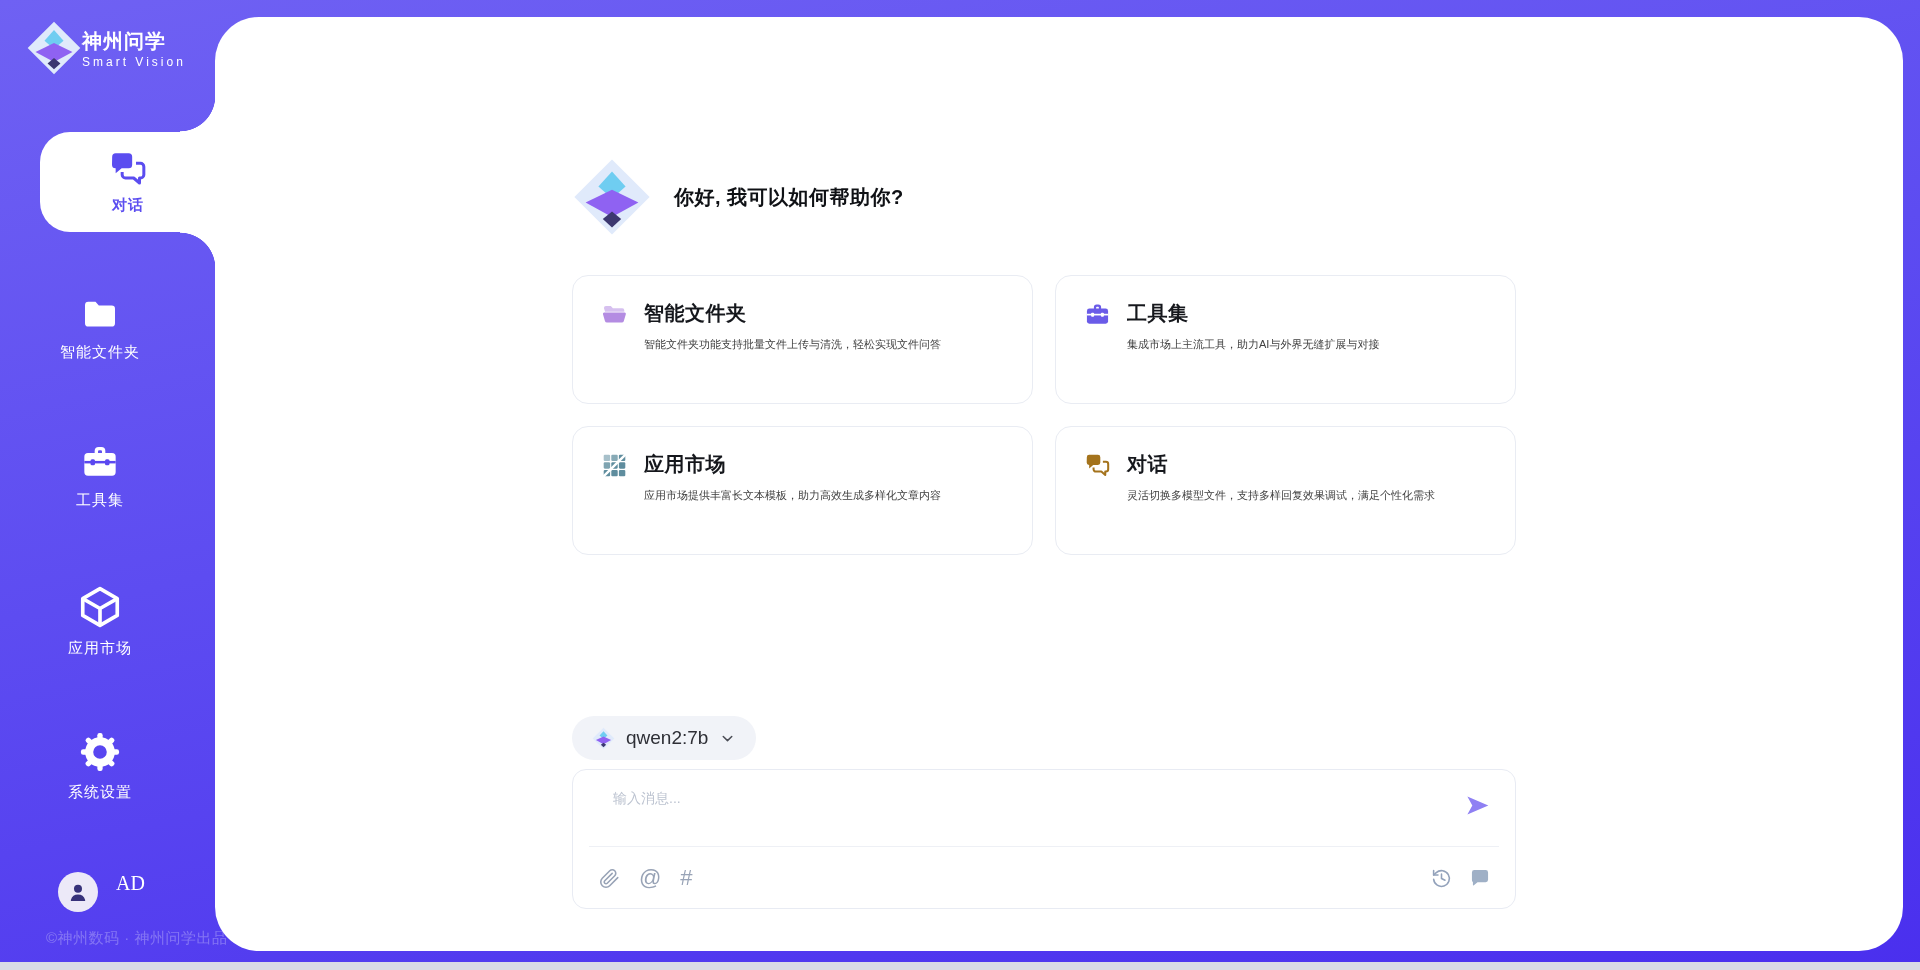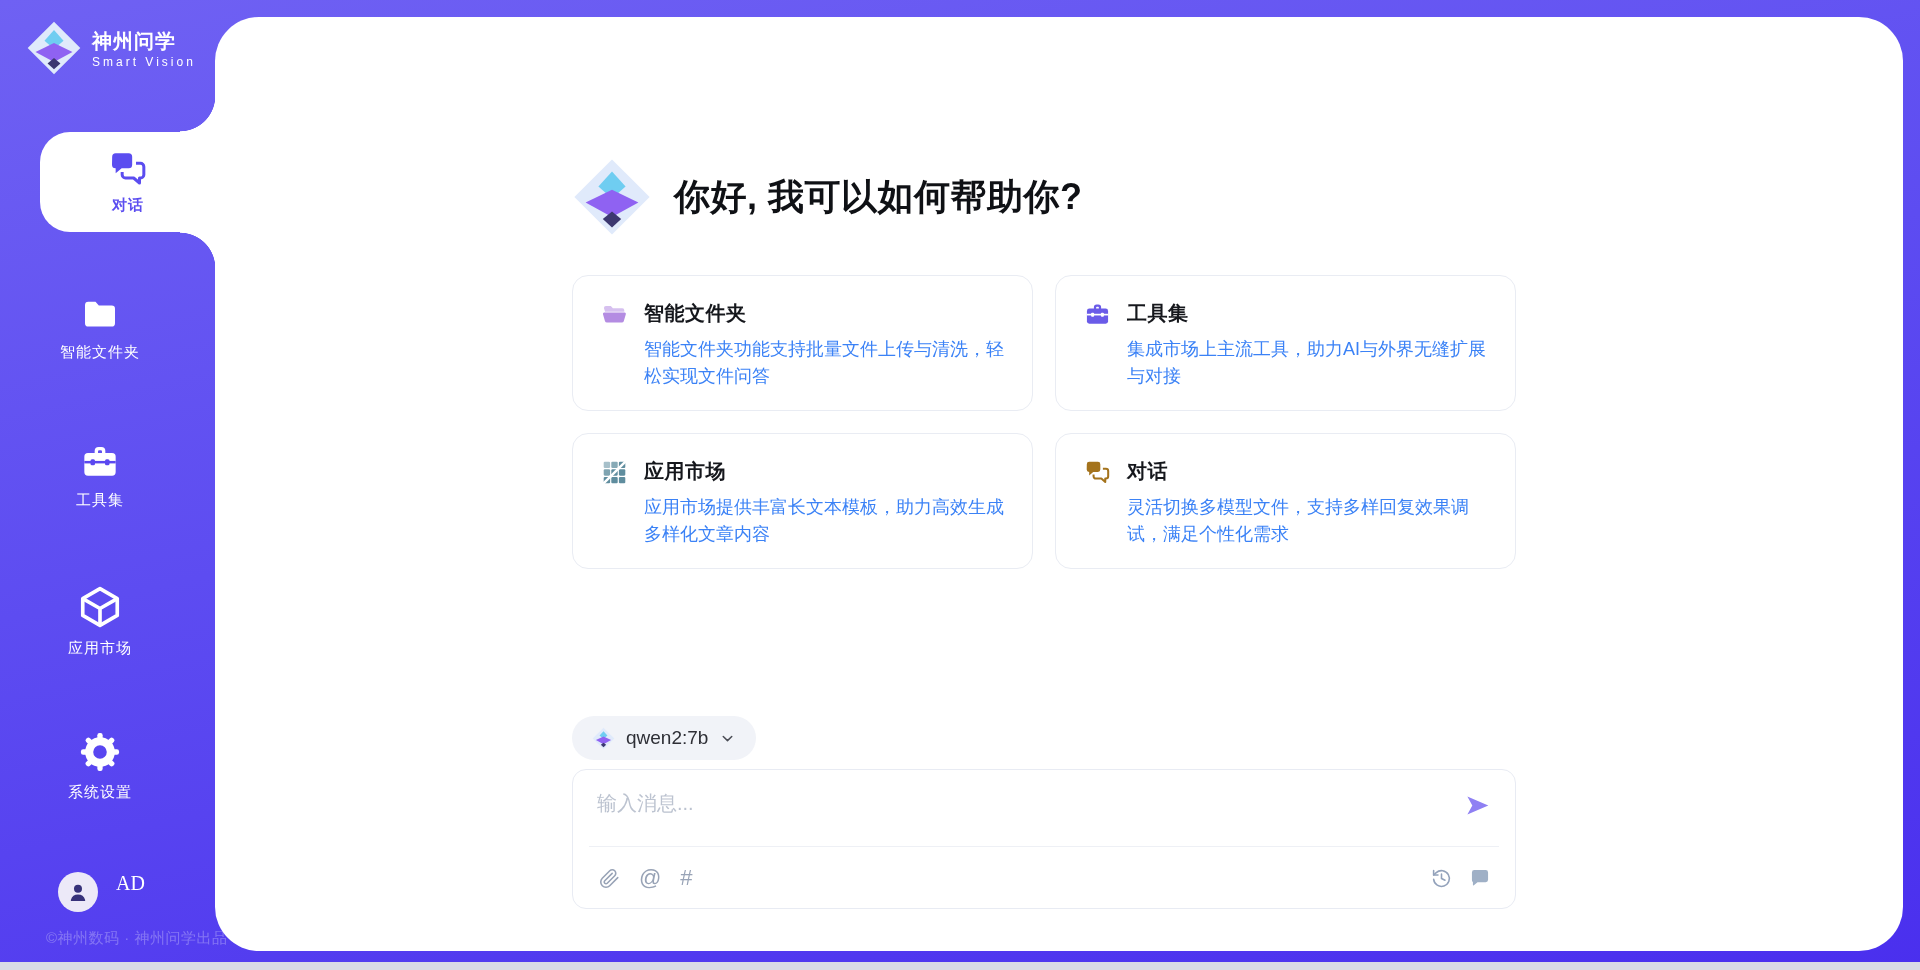--- a/index.html
+++ b/index.html
@@ -6,21 +6,21 @@
   html,body { width:1920px; height:970px; overflow:hidden;
     font-family:"Liberation Sans","DejaVu Sans",sans-serif; }
   body { position:relative;
     background:linear-gradient(168deg,#6f61f3 0%,#5d4cf1 45%,#4a2fee 100%); }
 
   
   .bottom-strip { position:absolute; left:0; bottom:0; width:100%; height:8px; background:#d9dae6; }
 
   
   .sidebar { position:absolute; left:0; top:0; width:215px; height:100%; }
-  .logo-row { position:absolute; left:26px; top:20px; display:flex; align-items:center; gap:10px; }
+  .logo-row { position:absolute; left:26px; top:20px; display:flex; align-items:center; }
   .logo-diamond { width:56px; height:56px; }
   .brand-name { font-size:20px; font-weight:700; color:#fff; letter-spacing:1px; }
   .brand-tag  { font-size:12px; color:#fff; letter-spacing:3px; margin-top:0; }
 
   .nav-item { position:absolute; left:0; width:200px; display:flex; flex-direction:column;
     align-items:center; gap:9px; color:#fff; cursor:pointer; }
   .nav-label { font-size:15px; letter-spacing:1px; }
   .nav-icon { display:block; }
 
   .nav-active { position:absolute; left:40px; top:132px; width:176px; height:100px;
@@ -39,44 +39,44 @@
   .user-name { font-size:20px; color:#fff; }
   .copyright { position:absolute; left:14px; top:929px; width:200px; font-size:15px;
     color:rgba(255,255,255,.28); letter-spacing:.5px; white-space:nowrap;margin-left:32px; }
 
   
   .panel { position:absolute; left:215px; top:17px; right:17px; bottom:19px;
     background:#fff; border-radius:44px; }
 
   .greeting { position:absolute; left:357px; top:140px; display:flex; align-items:center; gap:22px; }
   .greeting-logo { width:80px; height:80px; }
-  .greeting-text { font-size:36px; font-weight:800; color:#0f1115; letter-spacing:.5px; }
+  .greeting-text { font-size:20px; font-weight:800; color:#0f1115; letter-spacing:.5px; }
 
   .cards { position:absolute; left:357px; top:258px; width:944px;
     display:grid; grid-template-columns:1fr 1fr; gap:22px; }
   .card { min-height:129px; background:#fff; border:1px solid #e9ecf3; border-radius:16px;
     padding:24px 28px 20px 28px; display:flex; gap:16px; cursor:pointer; }
   .card-icon { width:27px; height:27px; flex:none; margin-top:1px; }
   .card-title { font-size:20px; font-weight:800; color:#15171c; margin-bottom:9px; letter-spacing:.5px; }
-  .card-desc { font-size:18px; color:#3b82f6; line-height:1.5; }
+  .card-desc { font-size:11px; color:#404040; line-height:1.5; }
   .c-folder { color:#b48ce2; }
   .c-toolbox { color:#6a5be8; --cut:#ffffff; }
   .c-grid { color:#5f8d9e; }
   .c-chat { color:#a4731c; }
 
   .model-pill { position:absolute; left:357px; top:699px; height:44px; padding:0 20px;
     background:#f1f3f8; border-radius:22px; display:flex; align-items:center; gap:11px; cursor:pointer; }
   .model-pill .logo-diamond { width:23px; height:23px; }
   .model-name { font-size:19px; color:#2e2f36;text-align:right; }
   .chev { color:#4b4d56; display:block; }
 
   .composer { position:absolute; left:357px; top:752px; width:944px; height:140px;
     background:#fff; border:1.5px solid #e8ebf3; border-radius:14px; }
-  .composer textarea { position:absolute; left:24px; top:20px; width:820px; height:48px;
-    border:none; outline:none; resize:none; font-size:20px; color:#ef4444;
+  .composer textarea { position:absolute; left:40px; top:20px; width:820px; height:48px;
+    border:none; outline:none; resize:none; font-size:14px; color:#ef4444;
     font-family:"Liberation Sans","DejaVu Sans",sans-serif; background:transparent; }
   .composer textarea::placeholder { color:#bcc3d0; }
   .send-btn { position:absolute; right:24px; top:22px; width:27px; height:27px; color:#8f80f3; cursor:pointer; }
   .composer-divider { position:absolute; left:16px; right:16px; top:76px; height:1px; background:#eef0f5; }
   .composer-bottom { position:absolute; left:26px; right:24px; top:90px; height:36px;
     display:flex; align-items:center; }
   .cb-left { display:flex; align-items:center; gap:19px; color:#98a3b6; }
   .cb-right { margin-left:auto; display:flex; align-items:center; gap:17px; color:#93a2bb; }
   .glyph-btn { font-size:22px; line-height:1; color:#98a3b6; cursor:pointer; }
   .icon-btn { cursor:pointer; display:block; }

